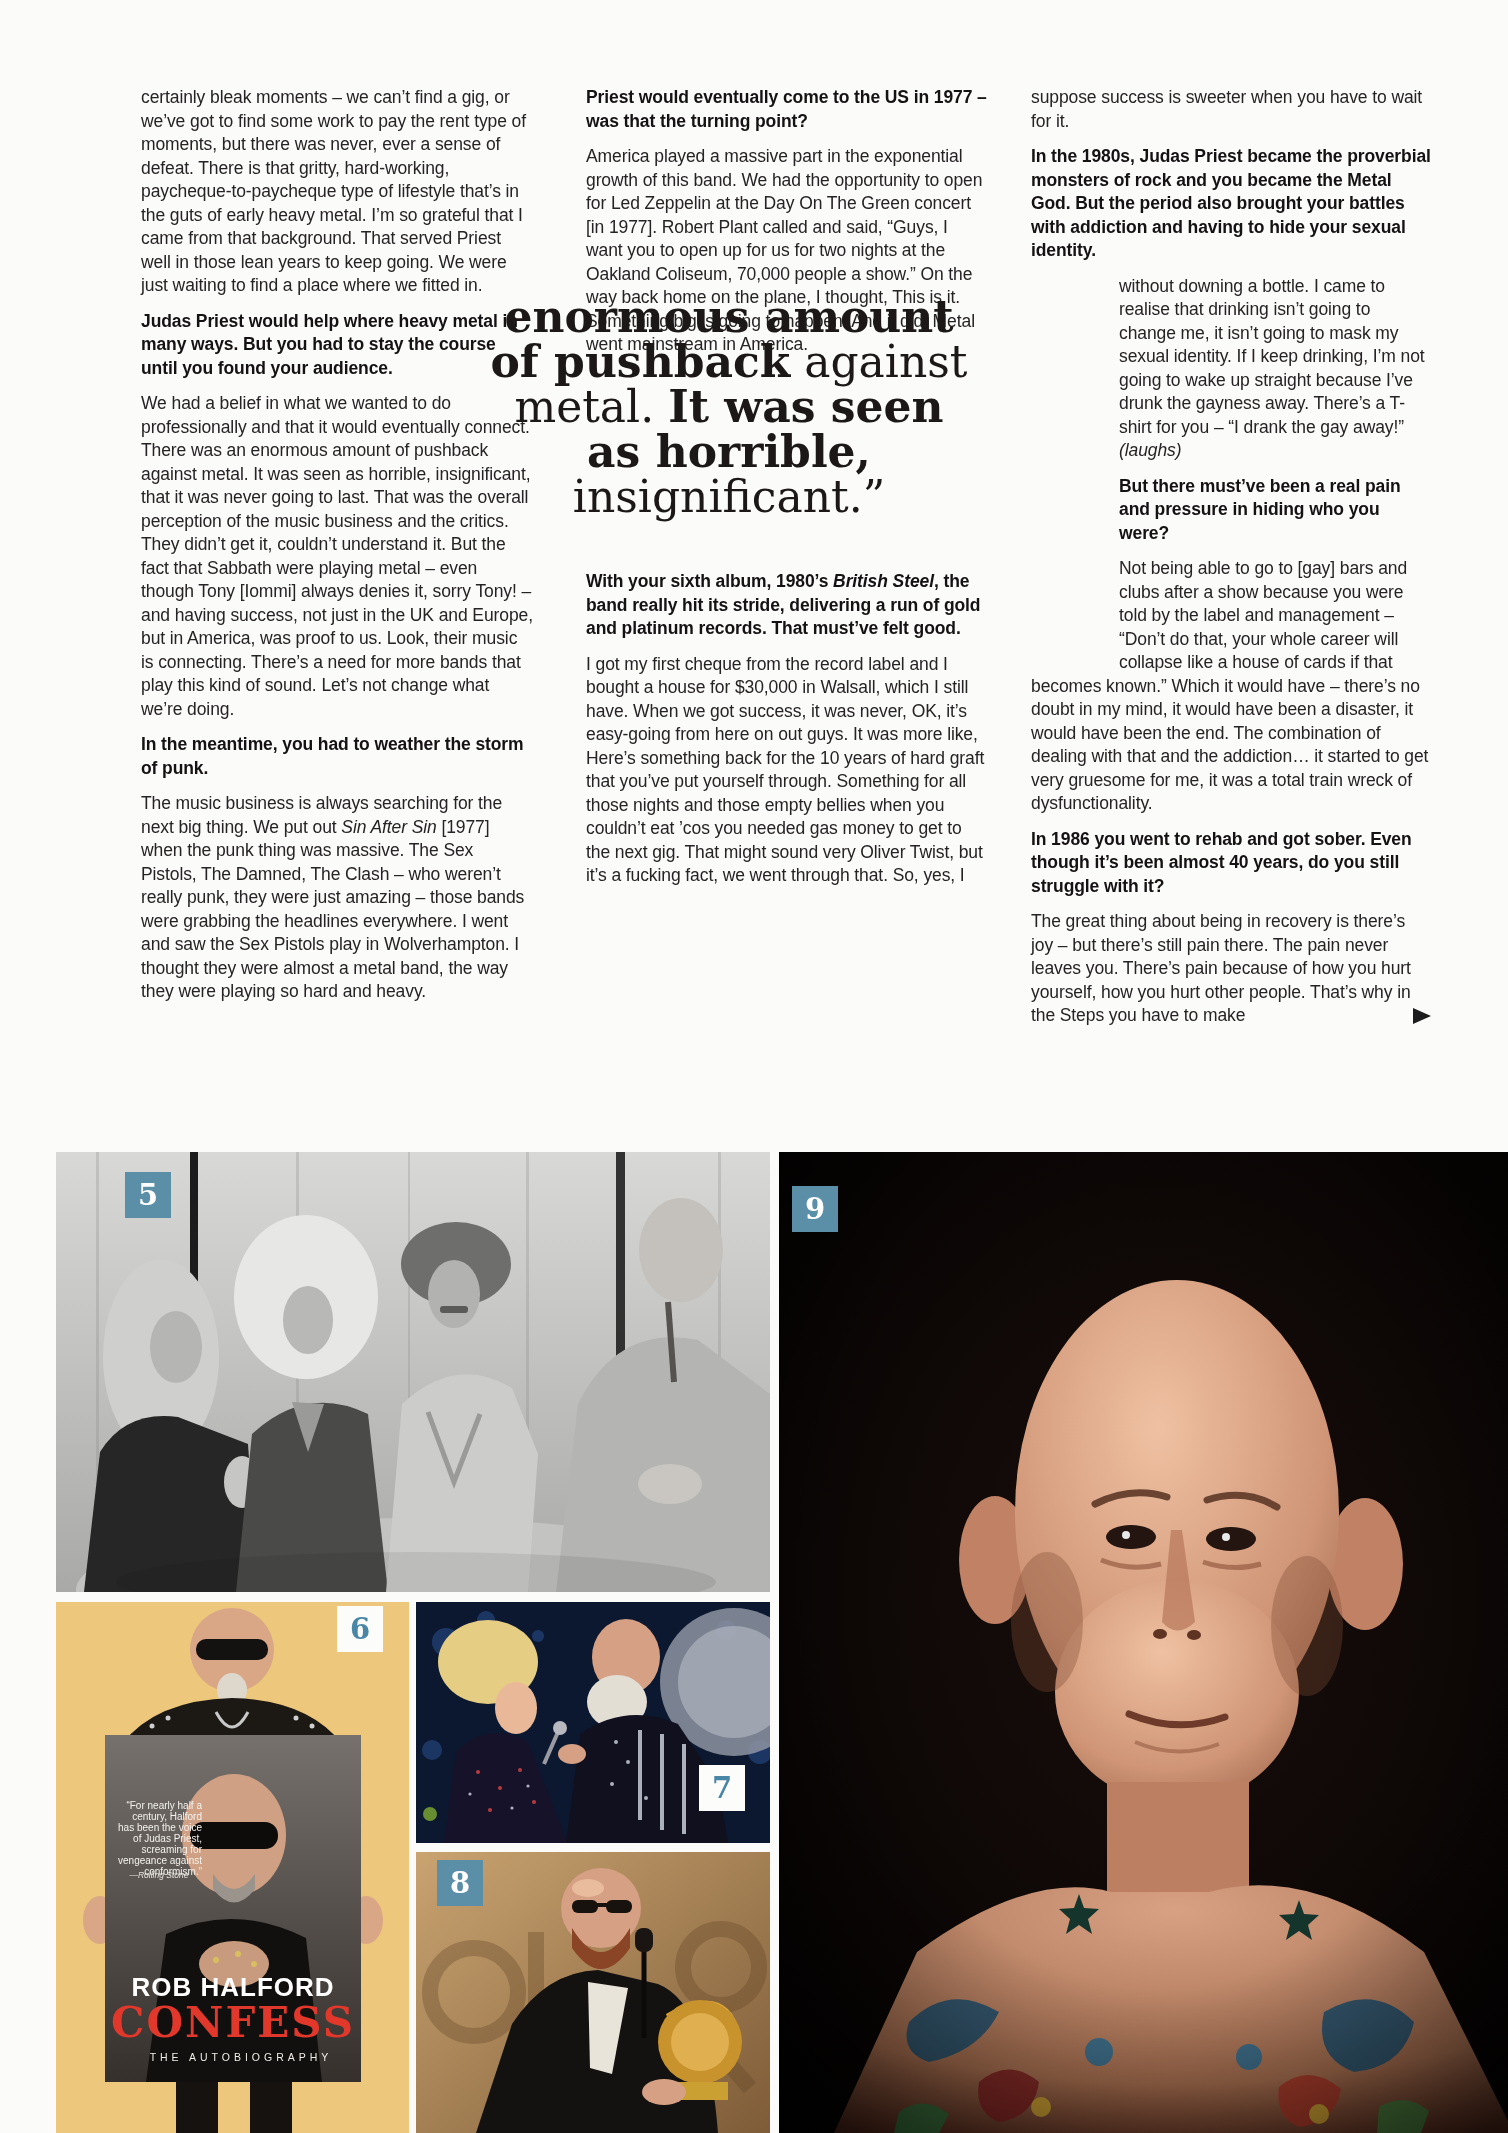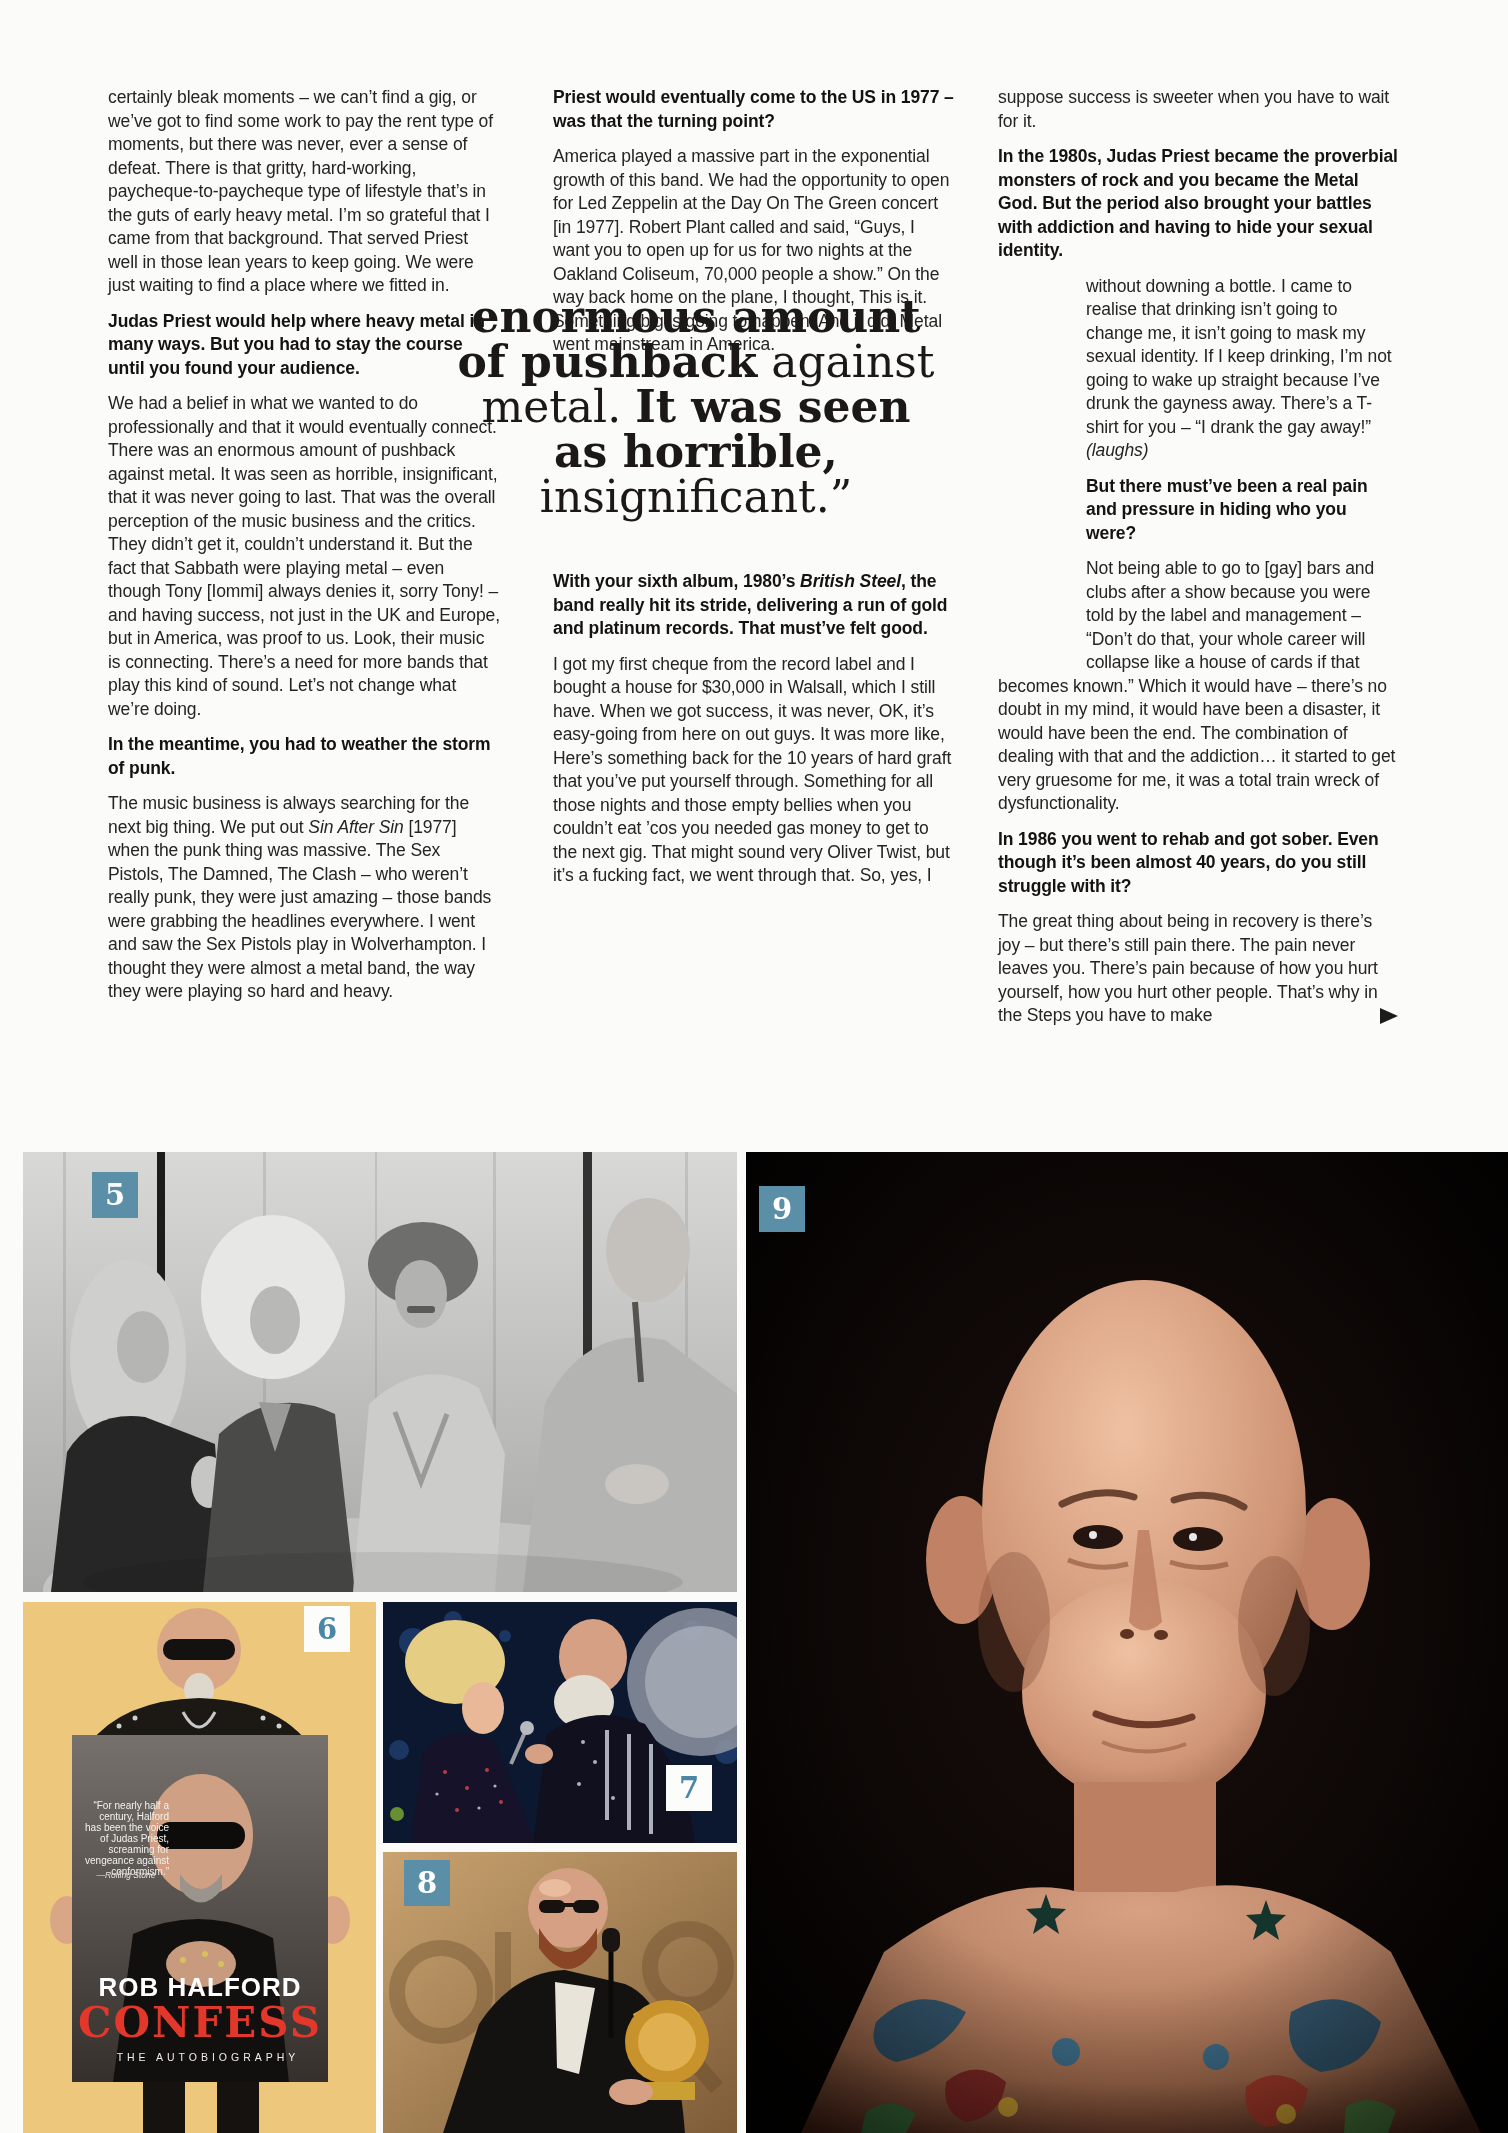--- a/index.html
+++ b/index.html
@@ -1,18 +1,18 @@
 <!DOCTYPE html>
 <html><head>
 <meta charset="utf-8">
 <style>
   html,body{margin:0;padding:0;}
   body{width:1508px;height:2133px;position:relative;background:#fbfbf9;
        font-family:"Liberation Sans",sans-serif;color:#262324;}
-  .page{position:absolute;inset:0;overflow:hidden;}
+  .page{position:absolute;inset:0;overflow:hidden;margin-left:33px;}
 
   
   .textcol{position:absolute;font-size:17.5px;line-height:23.5px;letter-spacing:-0.1px;}
   .textcol p{margin:0 0 12px 0;}
   .textcol p.tight{margin:0;}
   .qh{font-weight:bold;color:#151213;margin:14px 0 6px 0;}
   .qh.first{margin-top:0;}
   .em{font-style:italic;}
   #col1{left:108px;top:86px;width:392px;}
   #col2a{left:553px;top:86px;width:402px;}

